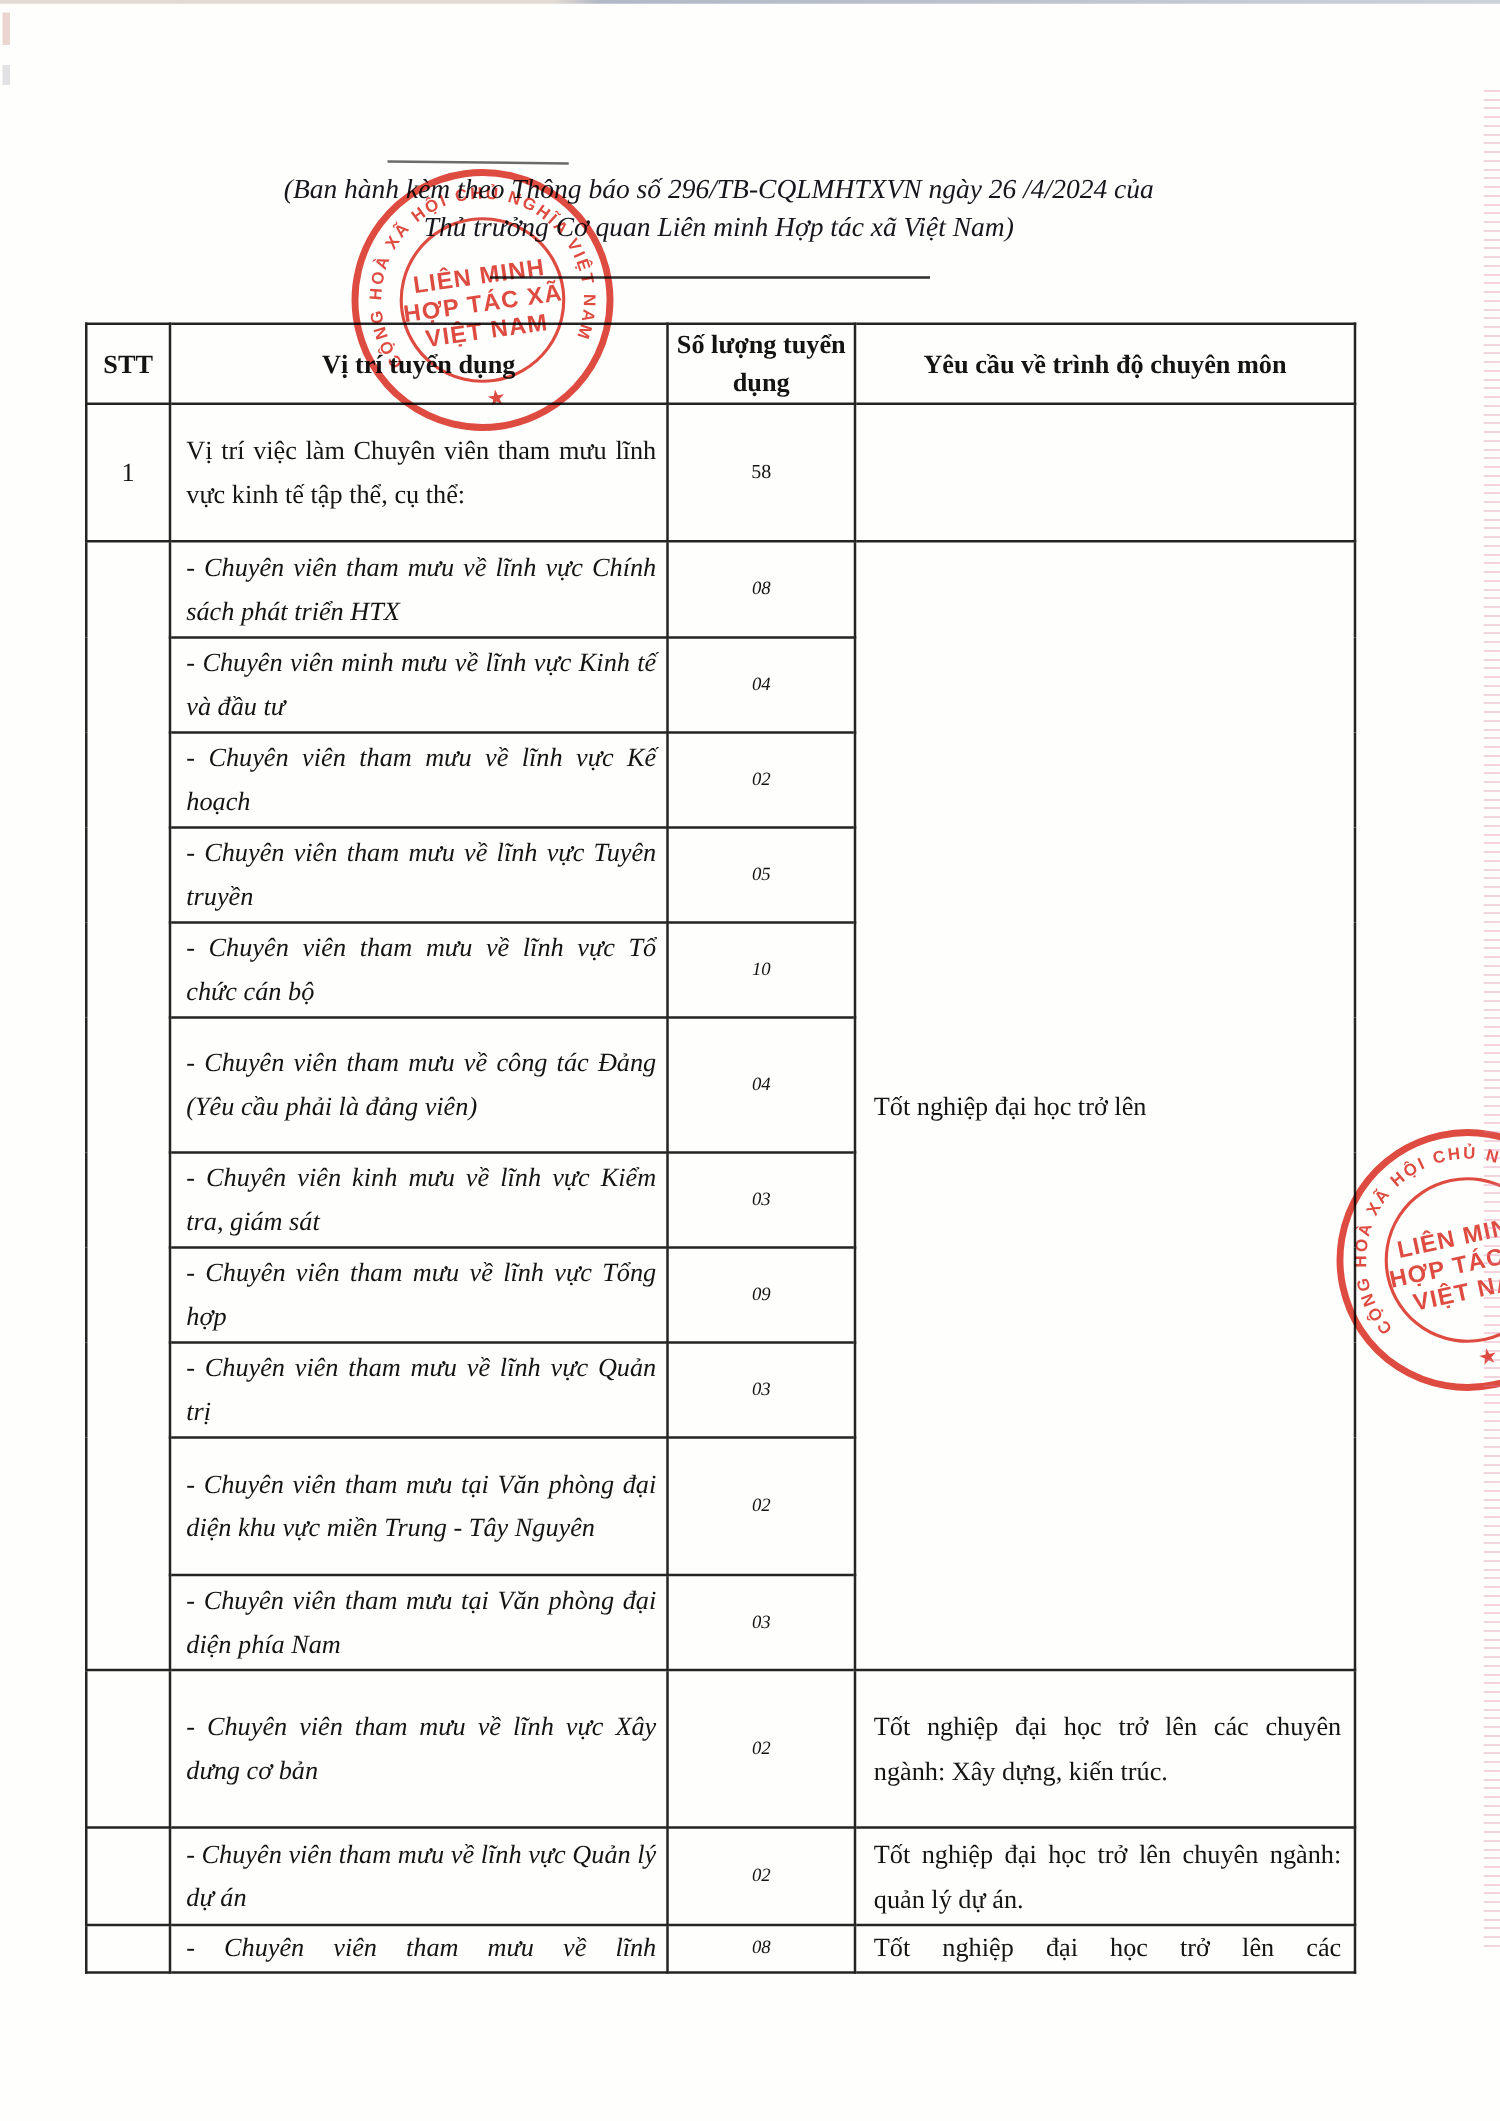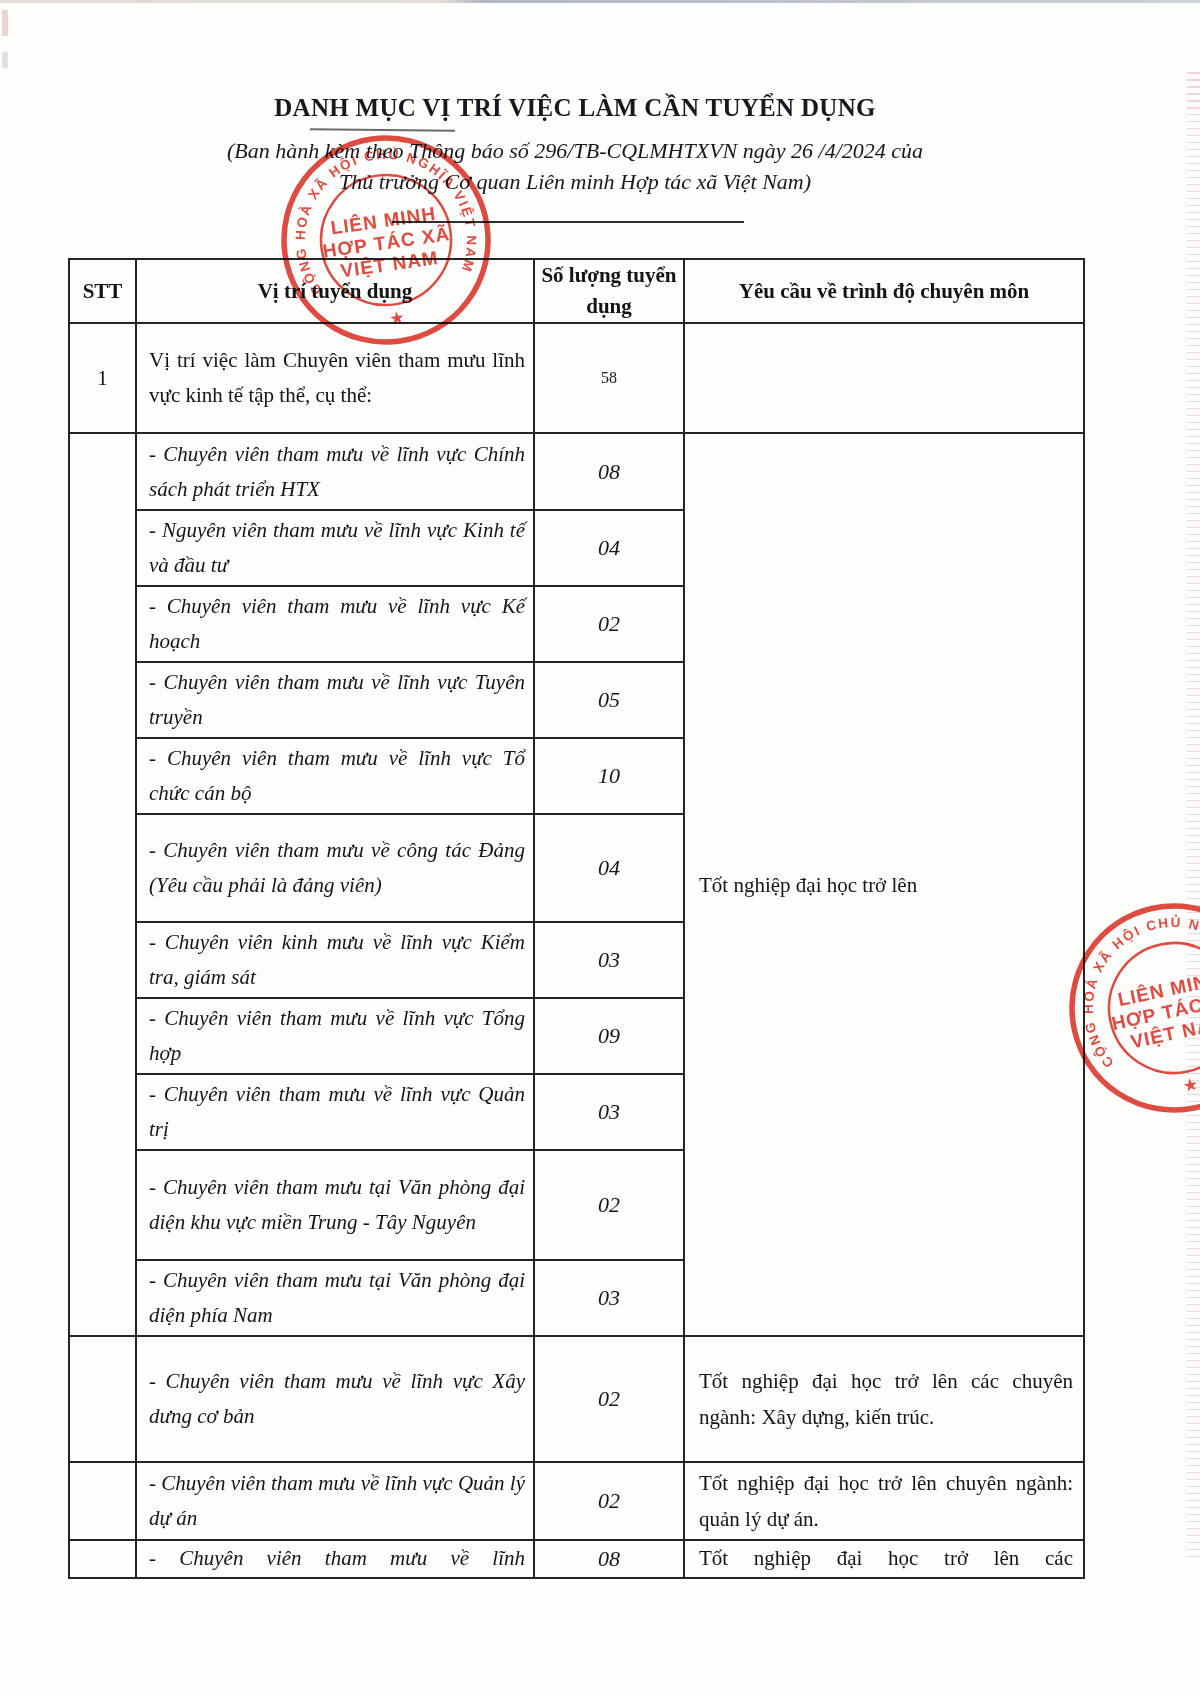--- a/index.html
+++ b/index.html
@@ -29,21 +29,21 @@
   .sub2{top:169px;}
 
   
   table{position:absolute;left:68px;top:258px;border-collapse:collapse;table-layout:fixed;
     background:transparent;}
   th,td{border:2px solid #242424;box-sizing:border-box;}
   th{font-weight:bold;font-size:21px;text-align:center;vertical-align:middle;line-height:31px;padding:0 4px;}
   .c-stt{text-align:center;vertical-align:middle;font-size:21px;}
   .c-pos{font-size:21px;line-height:35px;padding:2px 8px 2px 12px;text-align:justify;
     vertical-align:middle;margin-top:28px;}
-  .c-qty{text-align:center;vertical-align:middle;font-size:22px;}
+  .c-qty{text-align:center;vertical-align:middle;font-size:15px;}
   .c-req{font-size:21px;line-height:36px;padding:2px 10px 2px 14px;text-align:justify;
     vertical-align:middle;}
   .c-req.merged{text-align:left;}
   .italic{font-style:italic;}
   .bold{font-weight:normal;font-size:16px;}
   .clip{overflow:hidden;vertical-align:top;padding-top:1px;line-height:33px;}
   .just-last{text-align-last:justify;}
 
   
   .stamp{position:absolute;width:220px;height:220px;mix-blend-mode:multiply;opacity:.92;}
@@ -52,21 +52,20 @@
 </style>
 </head>
 <body>
 
 <div class="page">
 
   <div class="scan-top-line"></div>
   <div class="corner-mark mark1"></div>
   <div class="corner-mark mark2"></div>
 
-  <h1 class="doc-title">DANH MỤC VỊ TRÍ VIỆC LÀM CẦN TUYỂN DỤNG</h1>
   <div class="doc-sub sub1">(Ban hành kèm theo Thông báo số 296/TB-CQLMHTXVN ngày 26 /4/2024 của</div>
   <div class="doc-sub sub2">Thủ trưởng Cơ quan Liên minh Hợp tác xã Việt Nam)</div>
   <div class="title-strike"></div>
   <div class="subtitle-underline"></div>
 
   <table id="doc-table">
       <colgroup>
         <col style="width:67px">
         <col style="width:398px">
         <col style="width:150px">
@@ -85,21 +84,21 @@
           <td class="c-qty bold">58</td>
           <td class="c-req"></td>
         </tr>
         <tr style="height:77px">
           <td class="c-stt" rowspan="11"></td>
           <td class="c-pos italic">- Chuyên viên tham mưu về lĩnh vực Chính sách phát triển HTX</td>
           <td class="c-qty italic">08</td>
           <td class="c-req merged" rowspan="11">Tốt nghiệp đại học trở lên</td>
         </tr>
         <tr style="height:71px">
-          <td class="c-pos italic">- Nguyên viên tham mưu về lĩnh vực Kinh tế và đầu tư</td>
+          <td class="c-pos italic">- Chuyên viên minh mưu về lĩnh vực Kinh tế và đầu tư</td>
           <td class="c-qty italic">04</td>
         </tr>
         <tr style="height:72px">
           <td class="c-pos italic">- Chuyên viên tham mưu về lĩnh vực Kế hoạch</td>
           <td class="c-qty italic">02</td>
         </tr>
         <tr style="height:74px">
           <td class="c-pos italic">- Chuyên viên tham mưu về lĩnh vực Tuyên truyền</td>
           <td class="c-qty italic">05</td>
         </tr>

